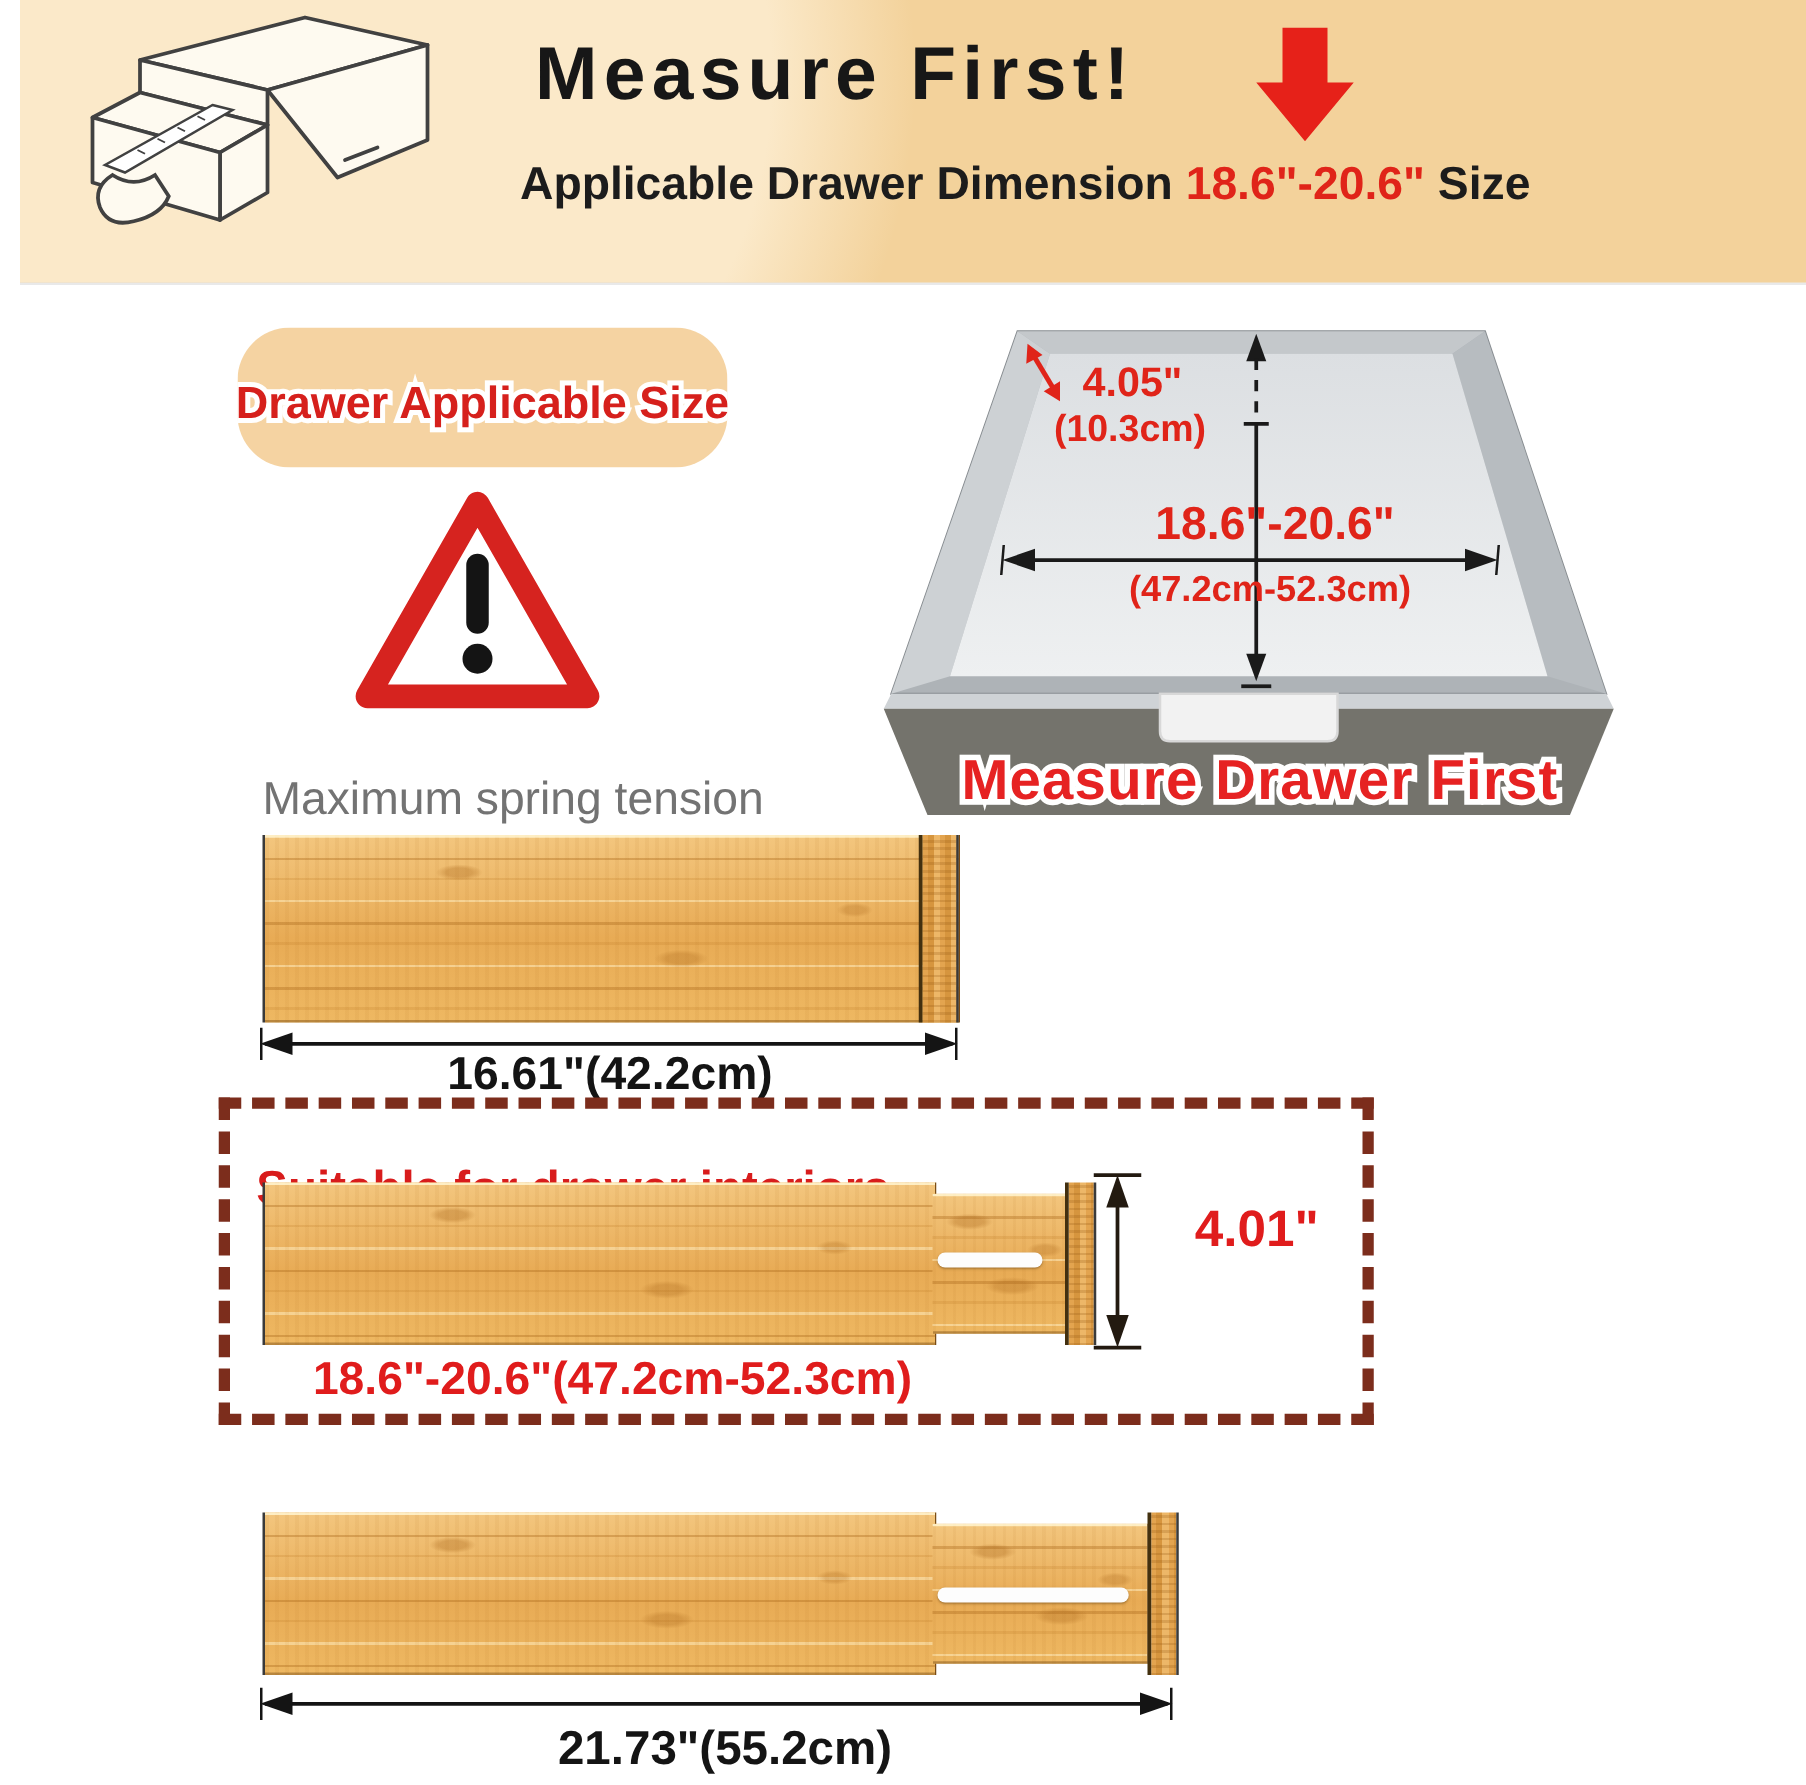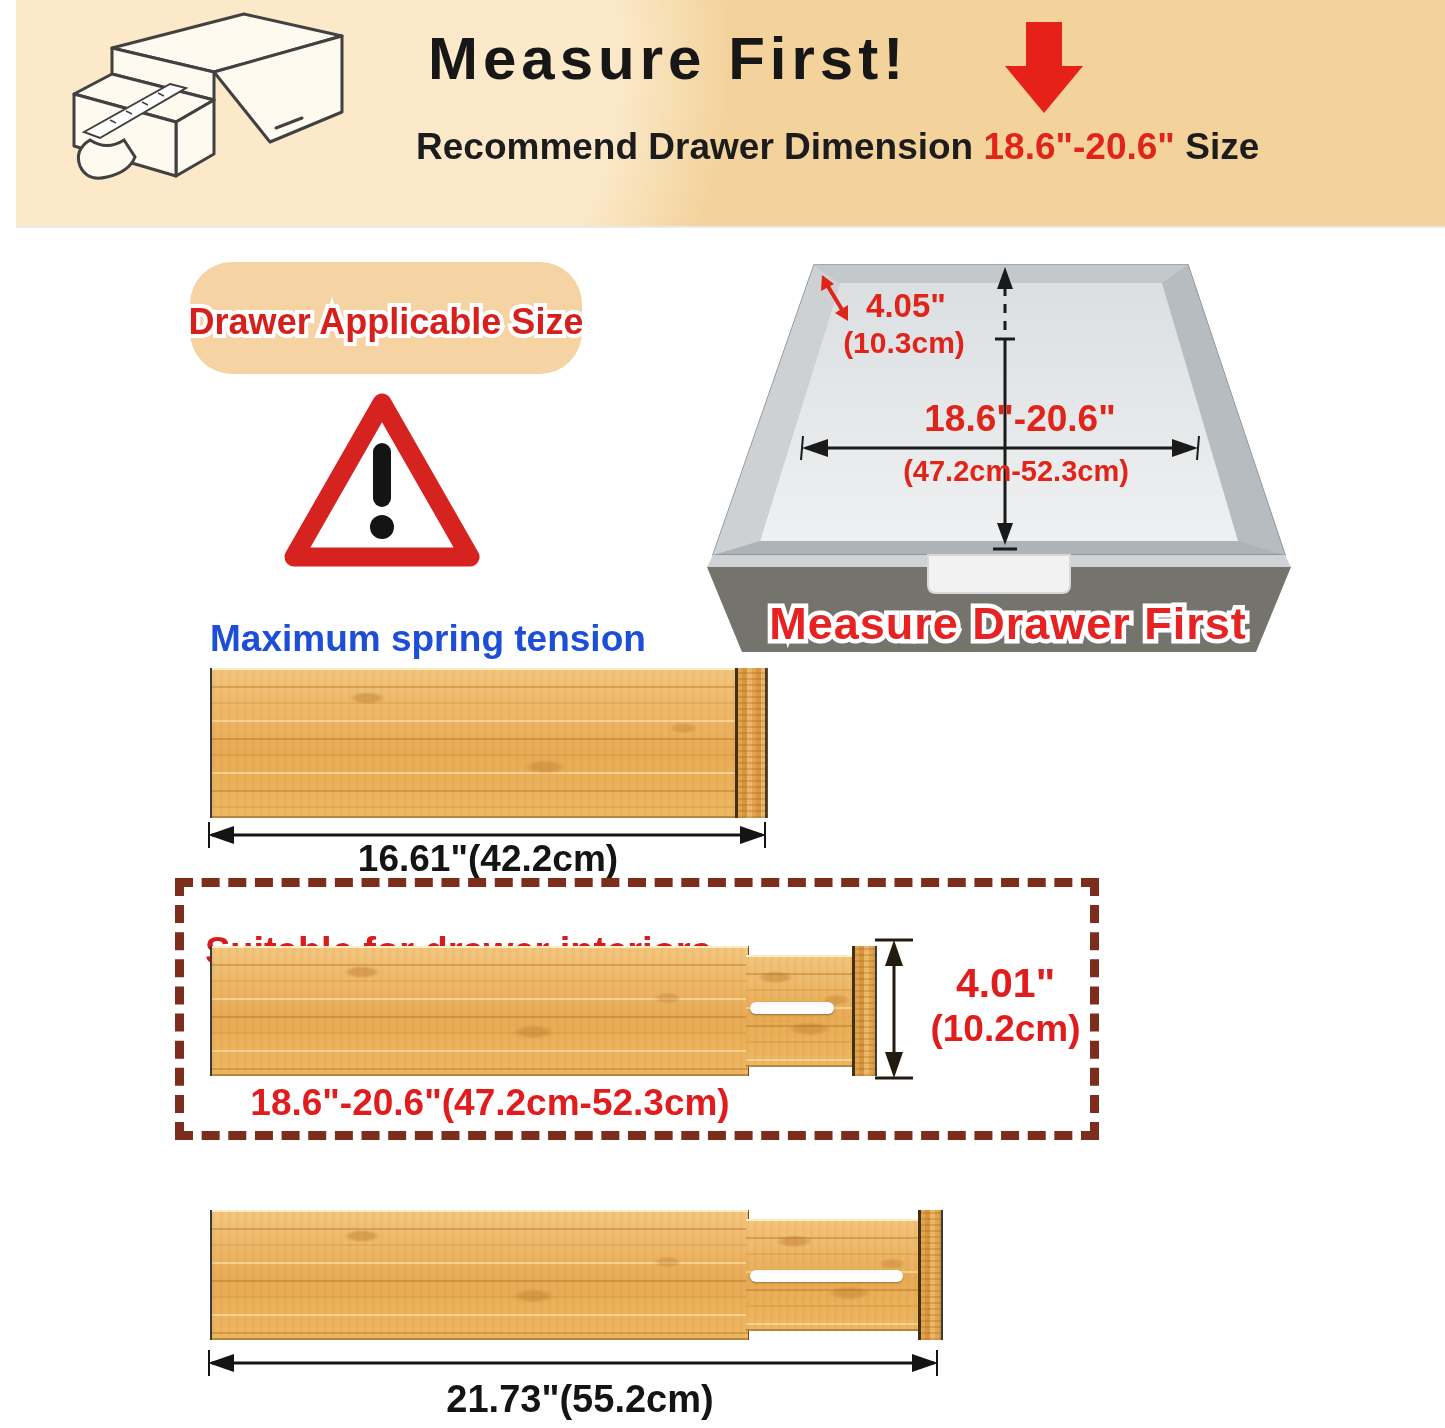--- a/index.html
+++ b/index.html
@@ -42,21 +42,21 @@
     box-shadow:inset 0 2px 0 rgba(255,243,205,.8), inset 0 -2px 0 rgba(120,75,20,.45);
   }
   .cap{
     background:
       repeating-linear-gradient(0deg, rgba(150,90,20,.25) 0 2px, rgba(0,0,0,0) 2px 6px),
       repeating-linear-gradient(90deg,#e3a44f 0 4px,#d6953e 4px 9px,#edb768 9px 14px);
     border-left:3px solid #43300f;border-right:2px solid #3a3a3a;
   }
   .slot{position:absolute;background:#fdfdfd;border-radius:6px;box-shadow:0 1px 2px rgba(90,55,10,.5);}
 
-  .sec-label{position:absolute;margin:0;font-size:37px;font-weight:700;color:#1d4ed8;}
+  .sec-label{position:absolute;margin:0;font-size:37px;font-weight:400;color:#737373;}
   .measure-label{position:absolute;font-size:37px;font-weight:800;color:#141414;text-align:center;}
   .red-label{position:absolute;font-size:38px;font-weight:800;color:#d81c1c;}
 
   .dashed-box{position:absolute;left:175px;top:878px;width:924px;height:262px;
               border:9px dashed #7c2d1c;box-sizing:border-box;}
 
   .harrow,.varrow{position:absolute;}
 </style>
 </head>
 <body>
@@ -83,21 +83,21 @@
       </g>
       <path d="M36 132 q-16 10 -10 26 q7 16 27 11 q22 -5 28 -20 l-11 -17 q-17 11 -34 0 z" fill="#fefaf0" stroke="#414141" stroke-width="3"></path>
     </svg>
 
     <h1 class="banner-title">Measure First!</h1>
 
     <svg class="down-arrow" viewBox="0 0 80 92">
       <polygon points="22,0 58,0 58,44 79,44 40,91 1,44 22,44" fill="#e62119"></polygon>
     </svg>
 
-    <p class="banner-subtitle"><span>Recommend Drawer Dimension </span><span class="hl">18.6"-20.6"</span><span> Size</span></p>
+    <p class="banner-subtitle"><span>Applicable Drawer Dimension </span><span class="hl">18.6"-20.6"</span><span> Size</span></p>
   </header>
 
   <svg class="pill-svg" viewBox="0 0 392 112">
     <rect x="0" y="0" width="392" height="112" rx="42" fill="#f5d3a2"></rect>
     <text x="196" y="72" text-anchor="middle" font-size="36" font-weight="800" fill="#d6201c" stroke="#ffffff" stroke-width="8" paint-order="stroke" style="font-family:'Liberation Sans','DejaVu Sans',sans-serif">Drawer Applicable Size</text>
   </svg>
 
   <svg class="warning" viewBox="0 0 200 192">
     <polygon points="100,20 188,174 12,174" fill="#ffffff" stroke="#d6231f" stroke-width="19" stroke-linejoin="round"></polygon>
     <rect x="91" y="60" width="18" height="64" rx="9" fill="#141414"></rect>
@@ -176,21 +176,20 @@
   <div class="abs cap" style="left:852px;top:946px;width:20px;height:130px;"></div>
 
   <svg class="varrow" style="left:872px;top:938px;" width="44" height="142">
     <line x1="22" y1="8" x2="22" y2="134" stroke="#231a10" stroke-width="3"></line>
     <polygon points="22,2 13,28 31,28" fill="#231a10"></polygon>
     <polygon points="22,140 13,114 31,114" fill="#231a10"></polygon>
     <line x1="3" y1="2" x2="41" y2="2" stroke="#231a10" stroke-width="3"></line>
     <line x1="3" y1="140" x2="41" y2="140" stroke="#231a10" stroke-width="3"></line>
   </svg>
   <div class="measure-label" style="left:918px;top:960px;width:175px;font-size:41px;color:#e01c1c;">4.01"</div>
-  <div class="measure-label" style="left:903px;top:1008px;width:205px;font-size:37px;color:#e01c1c;">(10.2cm)</div>
   <div class="measure-label" style="left:180px;top:1082px;width:620px;color:#e01c1c;">18.6"-20.6"(47.2cm-52.3cm)</div>
 
   <div class="abs bamboo" style="left:210px;top:1210px;width:536px;height:130px;"></div>
   <div class="abs bamboo" style="left:746px;top:1219px;width:172px;height:112px;border-left:none;">
     <div class="slot" style="left:4px;top:51px;width:153px;height:12px;"></div>
   </div>
   <div class="abs cap" style="left:918px;top:1210px;width:20px;height:130px;"></div>
 
   <svg class="harrow" style="left:206px;top:1350px;" width="734" height="26">
     <line x1="6" y1="13" x2="728" y2="13" stroke="#141414" stroke-width="3"></line>

